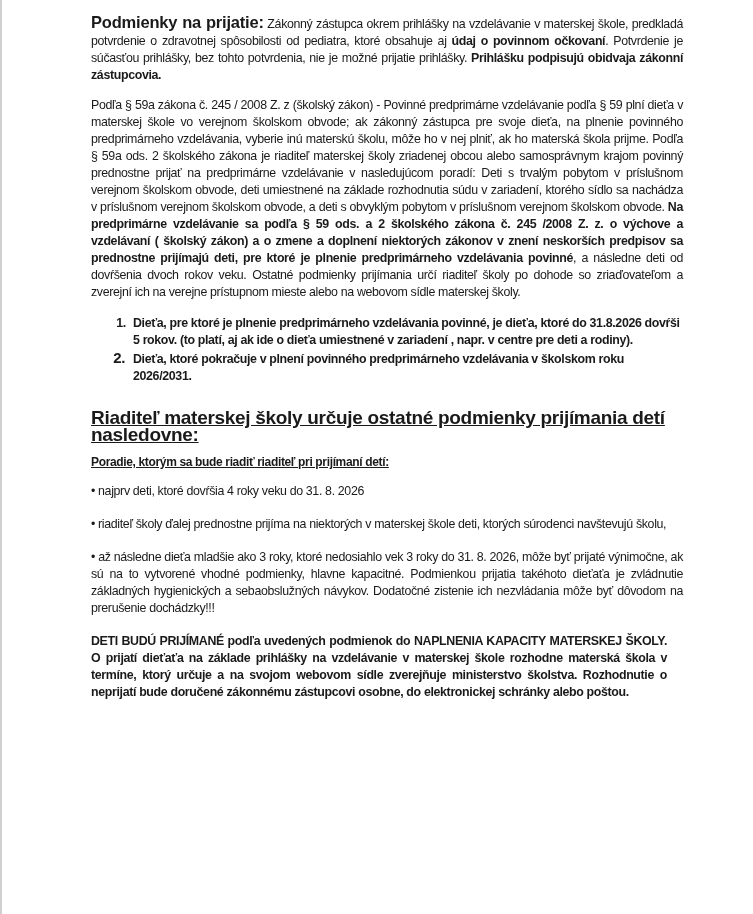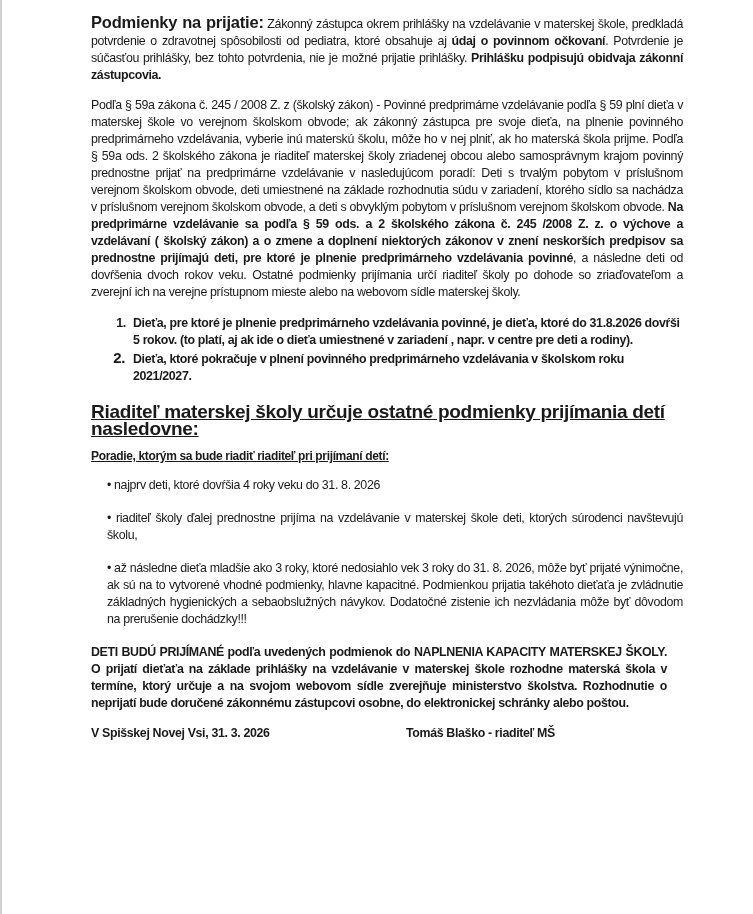--- a/index.html
+++ b/index.html
@@ -9,26 +9,26 @@
     font-family: "Liberation Sans", "DejaVu Sans", sans-serif;
     color: #1a1a1a;
   }
   .left-edge { position: absolute; left: 0; top: 0; width: 2px; height: 914px; background: #d0d0d0; }
   .page { position: absolute; left: 91px; top: 14px; width: 592px; font-size: 12.4px; line-height: 17px; letter-spacing: -0.35px; }
   .justify { text-align: justify; }
   .intro { margin: 0 0 13px 0; }
   .intro .lead { font-weight: bold; font-size: 16.5px; letter-spacing: -0.2px; }
   b, .b { font-weight: bold; }
   .para { margin: 0 0 14px 0; }
-  ol.numbered { margin: 0 0 18px 0; padding-left: 38px; font-weight: bold; }
+  ol.numbered { margin: 0 0 24px 0; padding-left: 38px; font-weight: bold; }
   ol.numbered li { padding-left: 4px; }
   ol.numbered li.big::marker { font-size: 15px; }
   .h2 { font-weight: bold; font-size: 19px; text-decoration: underline; margin: 0 0 11px 0; letter-spacing: -0.3px; }
   .h3 { font-weight: bold; font-size: 12px; text-decoration: underline; margin: 0 0 12px 0; }
-  .bullet { margin: 0 0 16px 16px; }
+  .bullet { margin: 0 0 16px 0; }
   .closing { font-weight: bold; margin: 0 16px 13px 0; }
   .footer { display: flex; font-weight: bold; }
   .footer .place { width: 315px; }
 </style>
 </head>
 <body>
 
 <div class="left-edge"></div>
 
 <div class="page">
@@ -36,29 +36,25 @@
   <p class="intro justify">
     <span class="lead">Podmienky na prijatie:</span><span> Zákonný zástupca okrem prihlášky na vzdelávanie v materskej škole, predkladá potvrdenie o zdravotnej spôsobilosti od pediatra, ktoré obsahuje aj </span><b>údaj o povinnom očkovaní</b><span>. Potvrdenie je súčasťou prihlášky, bez tohto potvrdenia, nie je možné prijatie prihlášky. </span><b>Prihlášku podpisujú obidvaja zákonní zástupcovia.</b>
   </p>
 
   <p class="para justify">
     <span>Podľa § 59a zákona č. 245 / 2008 Z. z (školský zákon) - Povinné predprimárne vzdelávanie podľa § 59 plní dieťa v materskej škole vo verejnom školskom obvode; ak zákonný zástupca pre svoje dieťa, na plnenie povinného predprimárneho vzdelávania, vyberie inú materskú školu, môže ho v nej plniť, ak ho materská škola prijme. Podľa § 59a ods. 2 školského zákona je riaditeľ materskej školy zriadenej obcou alebo samosprávnym krajom povinný prednostne prijať na predprimárne vzdelávanie v nasledujúcom poradí: Deti s trvalým pobytom v príslušnom verejnom školskom obvode, deti umiestnené na základe rozhodnutia súdu v zariadení, ktorého sídlo sa nachádza v príslušnom verejnom školskom obvode, a deti s obvyklým pobytom v príslušnom verejnom školskom obvode. </span><b>Na predprimárne vzdelávanie sa podľa § 59 ods. a 2 školského zákona č. 245 /2008 Z. z. o výchove a vzdelávaní ( školský zákon) a o zmene a doplnení niektorých zákonov v znení neskorších predpisov sa prednostne prijímajú deti, pre ktoré je plnenie predprimárneho vzdelávania povinné</b><span>, a následne deti od dovŕšenia dvoch rokov veku. Ostatné podmienky prijímania určí riaditeľ školy po dohode so zriaďovateľom a zverejní ich na verejne prístupnom mieste alebo na webovom sídle materskej školy.</span>
   </p>
 
   <ol class="numbered">
     <li>Dieťa, pre ktoré je plnenie predprimárneho vzdelávania povinné, je dieťa, ktoré do 31.8.2026 dovŕši 5 rokov. (to platí, aj ak ide o dieťa umiestnené v zariadení , napr. v centre pre deti a rodiny).</li>
-    <li class="big">Dieťa, ktoré pokračuje v plnení povinného predprimárneho vzdelávania v školskom roku 2021/2027.</li>
+    <li class="big">Dieťa, ktoré pokračuje v plnení povinného predprimárneho vzdelávania v školskom roku 2026/2031.</li>
   </ol>
 
   <div class="h2">Riaditeľ materskej školy určuje ostatné podmienky prijímania detí nasledovne:</div>
   <div class="h3">Poradie, ktorým sa bude riadiť riaditeľ pri prijímaní detí:</div>
 
   <p class="bullet">• najprv deti, ktoré dovŕšia 4 roky veku do 31. 8. 2026</p>
-  <p class="bullet justify">• riaditeľ školy ďalej prednostne prijíma na vzdelávanie v materskej škole deti, ktorých súrodenci navštevujú školu,</p>
+  <p class="bullet justify">• riaditeľ školy ďalej prednostne prijíma na niektorých v materskej škole deti, ktorých súrodenci navštevujú školu,</p>
   <p class="bullet justify">• až následne dieťa mladšie ako 3 roky, ktoré nedosiahlo vek 3 roky do 31. 8. 2026, môže byť prijaté výnimočne, ak sú na to vytvorené vhodné podmienky, hlavne kapacitné. Podmienkou prijatia takéhoto dieťaťa je zvládnutie základných hygienických a sebaobslužných návykov. Dodatočné zistenie ich nezvládania môže byť dôvodom na prerušenie dochádzky!!!</p>
 
   <p class="closing justify">DETI BUDÚ PRIJÍMANÉ podľa uvedených podmienok do NAPLNENIA KAPACITY MATERSKEJ ŠKOLY. O prijatí dieťaťa na základe prihlášky na vzdelávanie v materskej škole rozhodne materská škola v termíne, ktorý určuje a na svojom webovom sídle zverejňuje ministerstvo školstva. Rozhodnutie o neprijatí bude doručené zákonnému zástupcovi osobne, do elektronickej schránky alebo poštou.</p>
 
-  <div class="footer">
-    <span class="place">V Spišskej Novej Vsi, 31. 3. 2026</span>
-    <span>Tomáš Blaško - riaditeľ MŠ</span>
-  </div>
 </div>
 
 </body></html>

